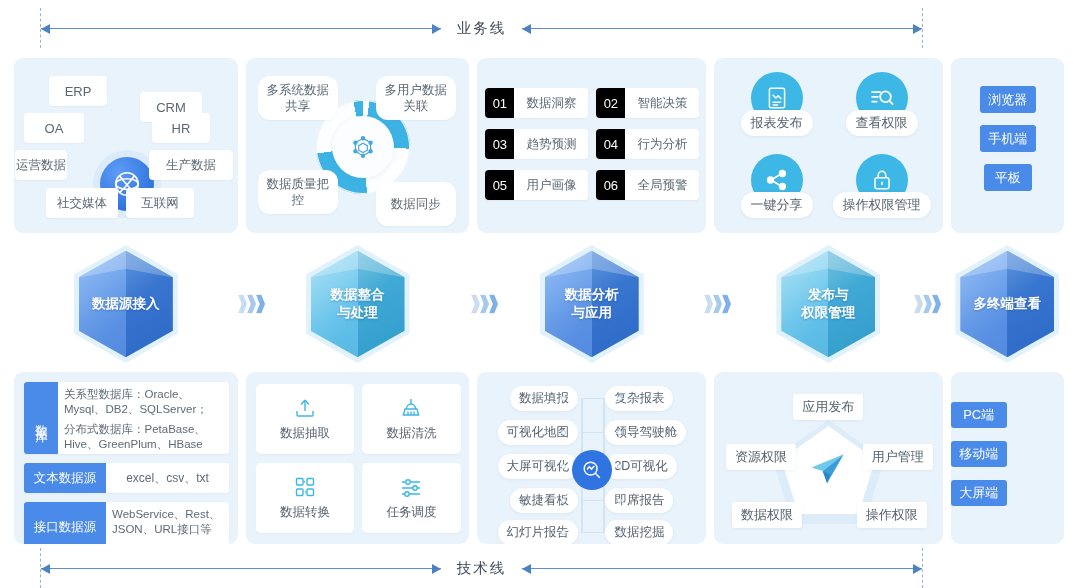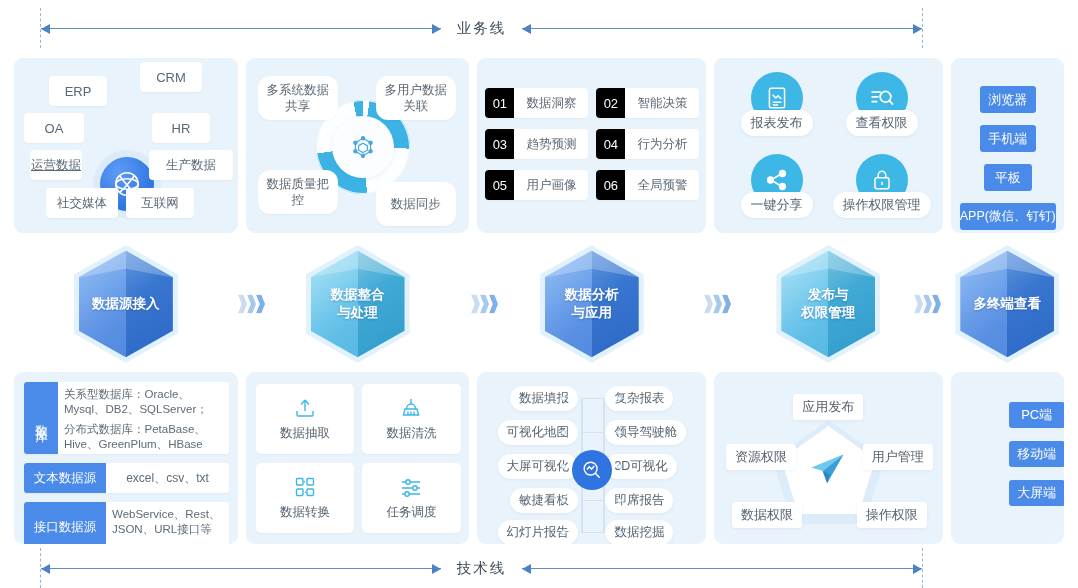--- a/index.html
+++ b/index.html
@@ -65,24 +65,24 @@
     background: #fff; border-radius: 4px;
     color: #5a6874; font-size: 13px;
     display: flex; align-items: center; justify-content: center;
     white-space: nowrap;
     box-shadow: 0 1px 2px rgba(90,130,170,0.07);
   }
 
   
   .c1 .p { position: absolute; height: 30px; }
   .c1 .p1 { left: 35px;  top: 18px;  width: 58px; }   
-  .c1 .p2 { left: 126px; top: 4px;  width: 62px; }   
+  .c1 .p2 { left: 126px; top: 34px;  width: 62px; }   
   .c1 .p3 { left: 10px;  top: 55px;  width: 60px; }   
   .c1 .p4 { left: 138px; top: 55px;  width: 58px; }   
-  .c1 .p5 { left: 16px;   top: 92px;  width: 52px; font-size:12.5px;text-decoration:underline; }
+  .c1 .p5 { left: 1px;   top: 92px;  width: 52px; font-size:12.5px; }
   .c1 .p6 { left: 135px; top: 92px;  width: 84px; font-size:12.5px; }
   .c1 .p7 { left: 32px;  top: 130px; width: 72px; font-size:12.5px; }
   .c1 .p8 { left: 112px; top: 130px; width: 68px; font-size:12.5px; }
   .globe-halo {
     position: absolute; left: 79px; top: 92px; width: 68px; height: 68px;
     border-radius: 50%; background: #dcebfa;
   }
   .globe {
     position: absolute; left: 86px; top: 99px; width: 54px; height: 54px;
     border-radius: 50%;
@@ -318,21 +318,21 @@
   }
   .pnode.n-top  { left: 50%; transform: translateX(-50%); top: 22px; }
   .pnode.n-l    { left: 12px;  top: 72px; }
   .pnode.n-r    { right: 10px; top: 72px; }
   .pnode.n-bl   { left: 18px;  top: 130px; }
   .pnode.n-br   { right: 16px; top: 130px; }
 
   
   .termlist2 {
     position: absolute; left: 0; top: 30px; width: 114px;
-    display: flex; flex-direction: column; align-items: flex-end; gap: 13px;
+    display: flex; flex-direction: column; align-items: flex-start; gap: 13px;
   }
   .term2 {
     background: #4a8ae8; color: #fff; font-size: 13px;
     border-radius: 3px; height: 26px;
     display:flex; align-items:center; justify-content:center;
     white-space: nowrap;
   }
   .term2.u1 { width: 56px; }
   .term2.u2 { width: 56px; }
   .term2.u3 { width: 56px; }
@@ -469,21 +469,20 @@
           <div class="ico-label">操作权限管理</div>
         </div>
       </div>
     </div>
 
     <div class="card c5">
       <div class="termlist">
         <div class="term t1">浏览器</div>
         <div class="term t2">手机端</div>
         <div class="term t3">平板</div>
-        <div class="term t4">APP(微信、钉钉)</div>
       </div>
     </div>
   </div>
 
   <div class="row hex">
 
     <div class="hexcell h1">
       <div class="hexwrap">
         <div class="hex-outer"></div>
         <div class="hex-inner blue"></div>

